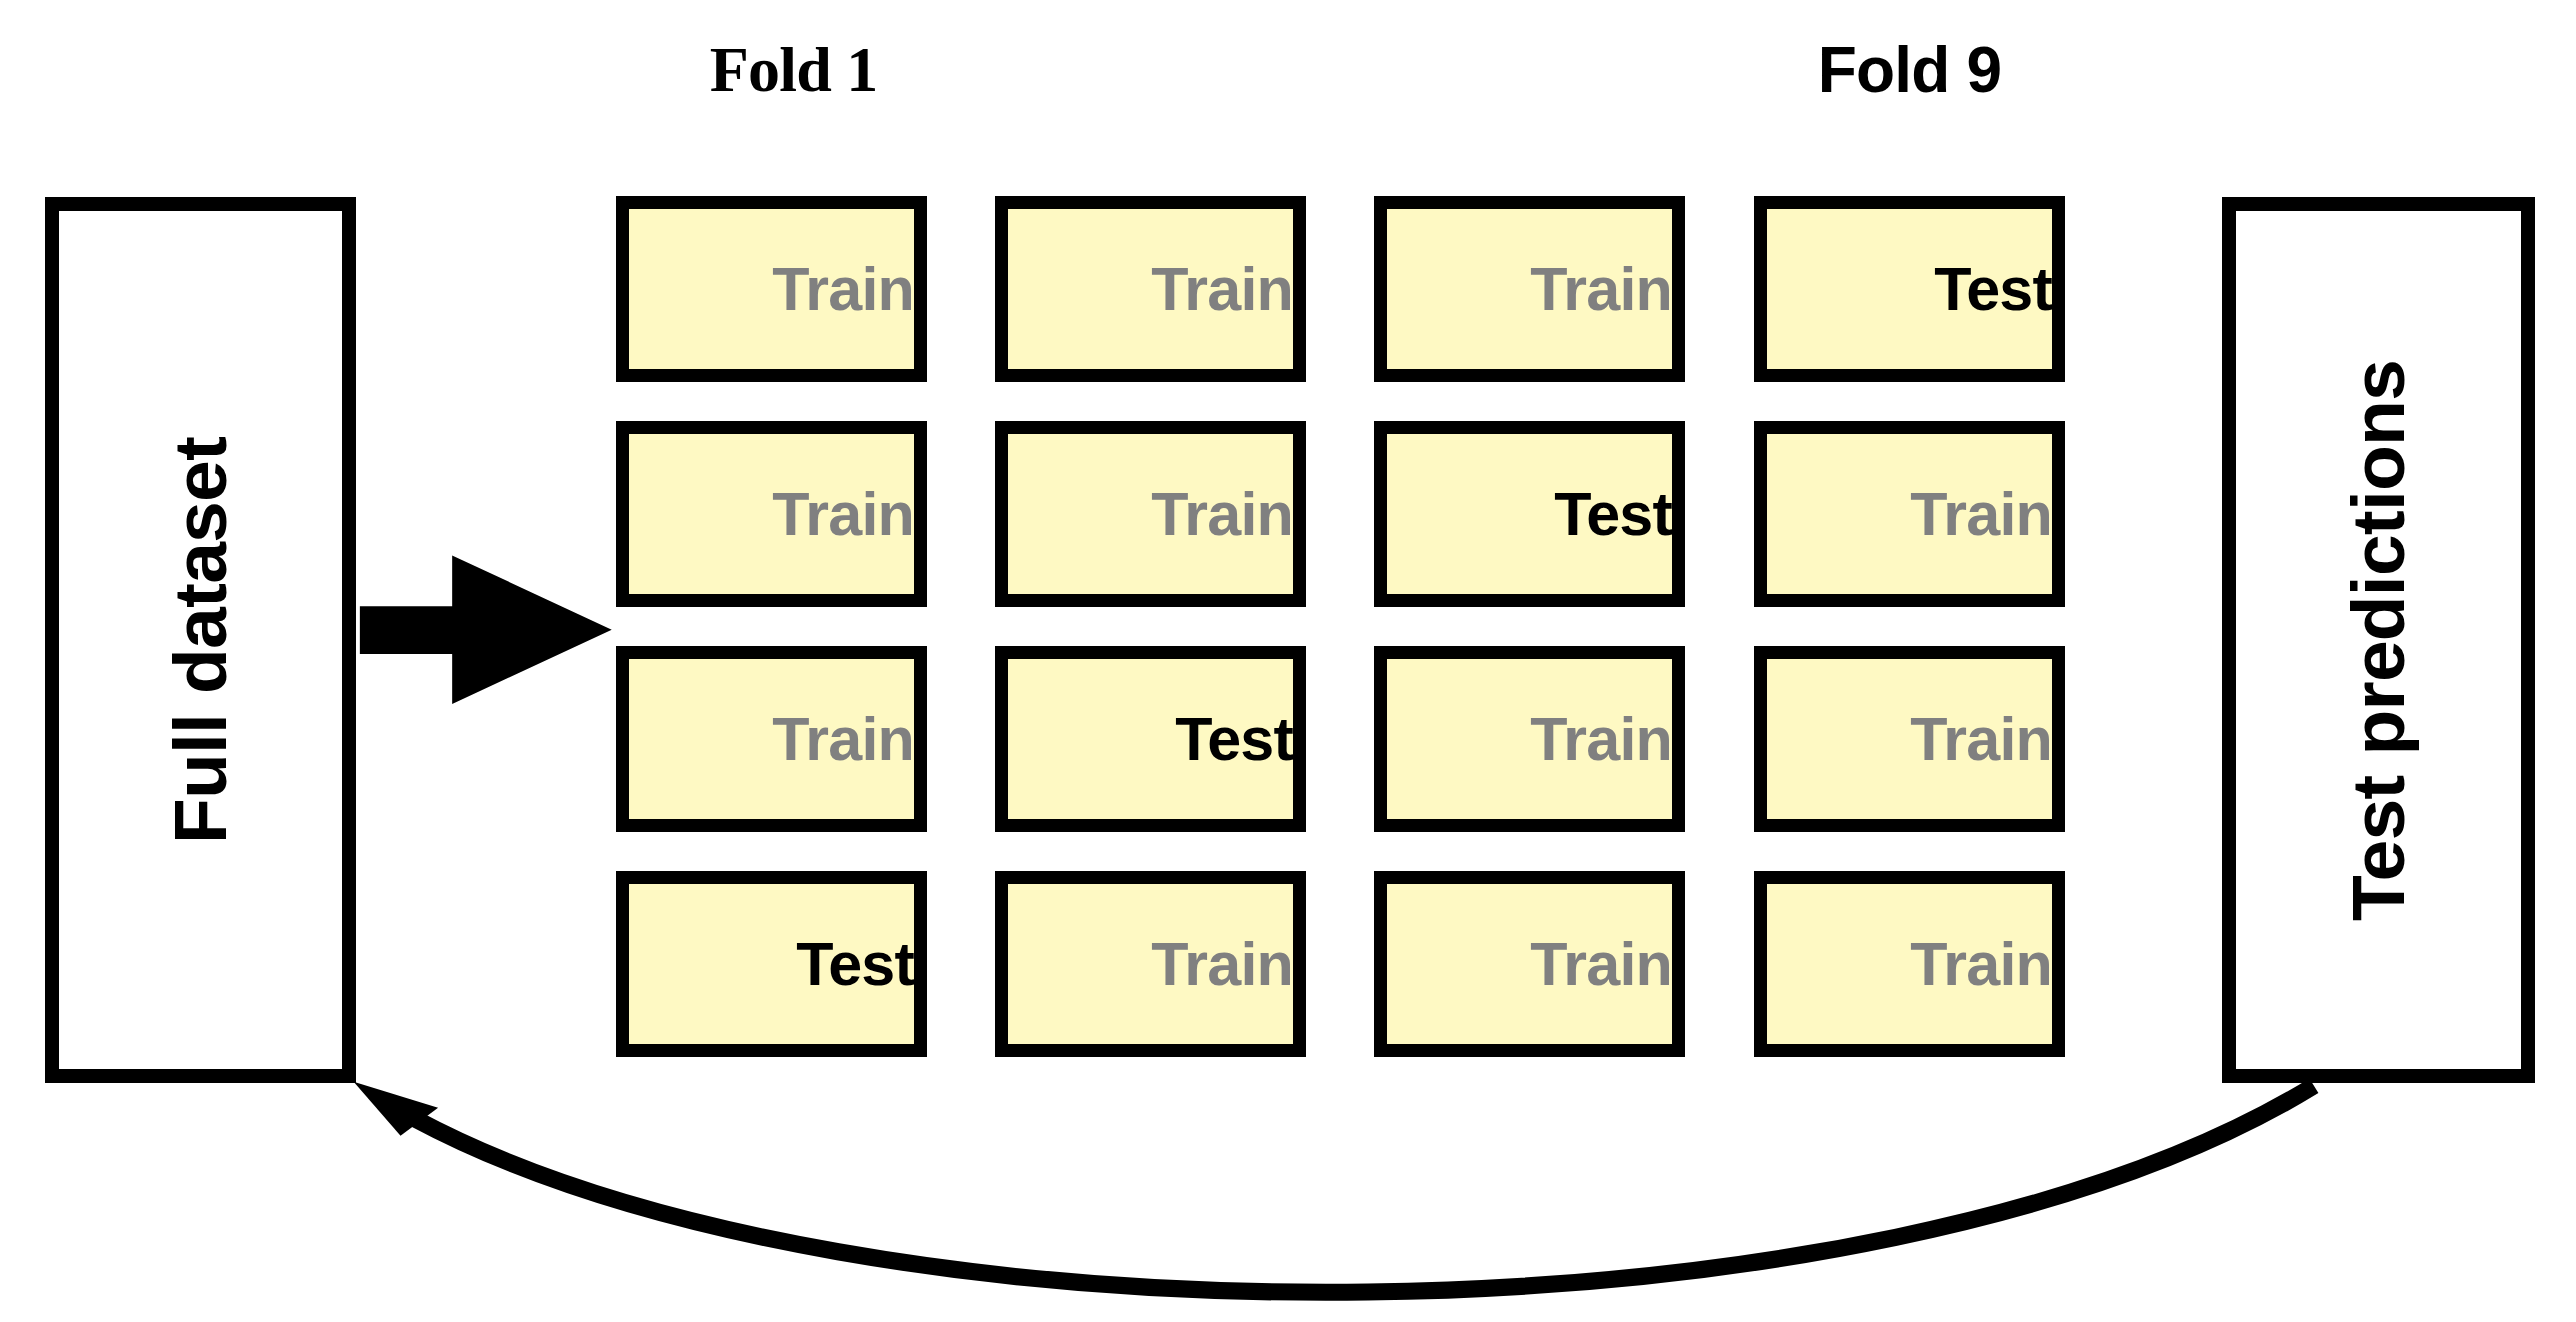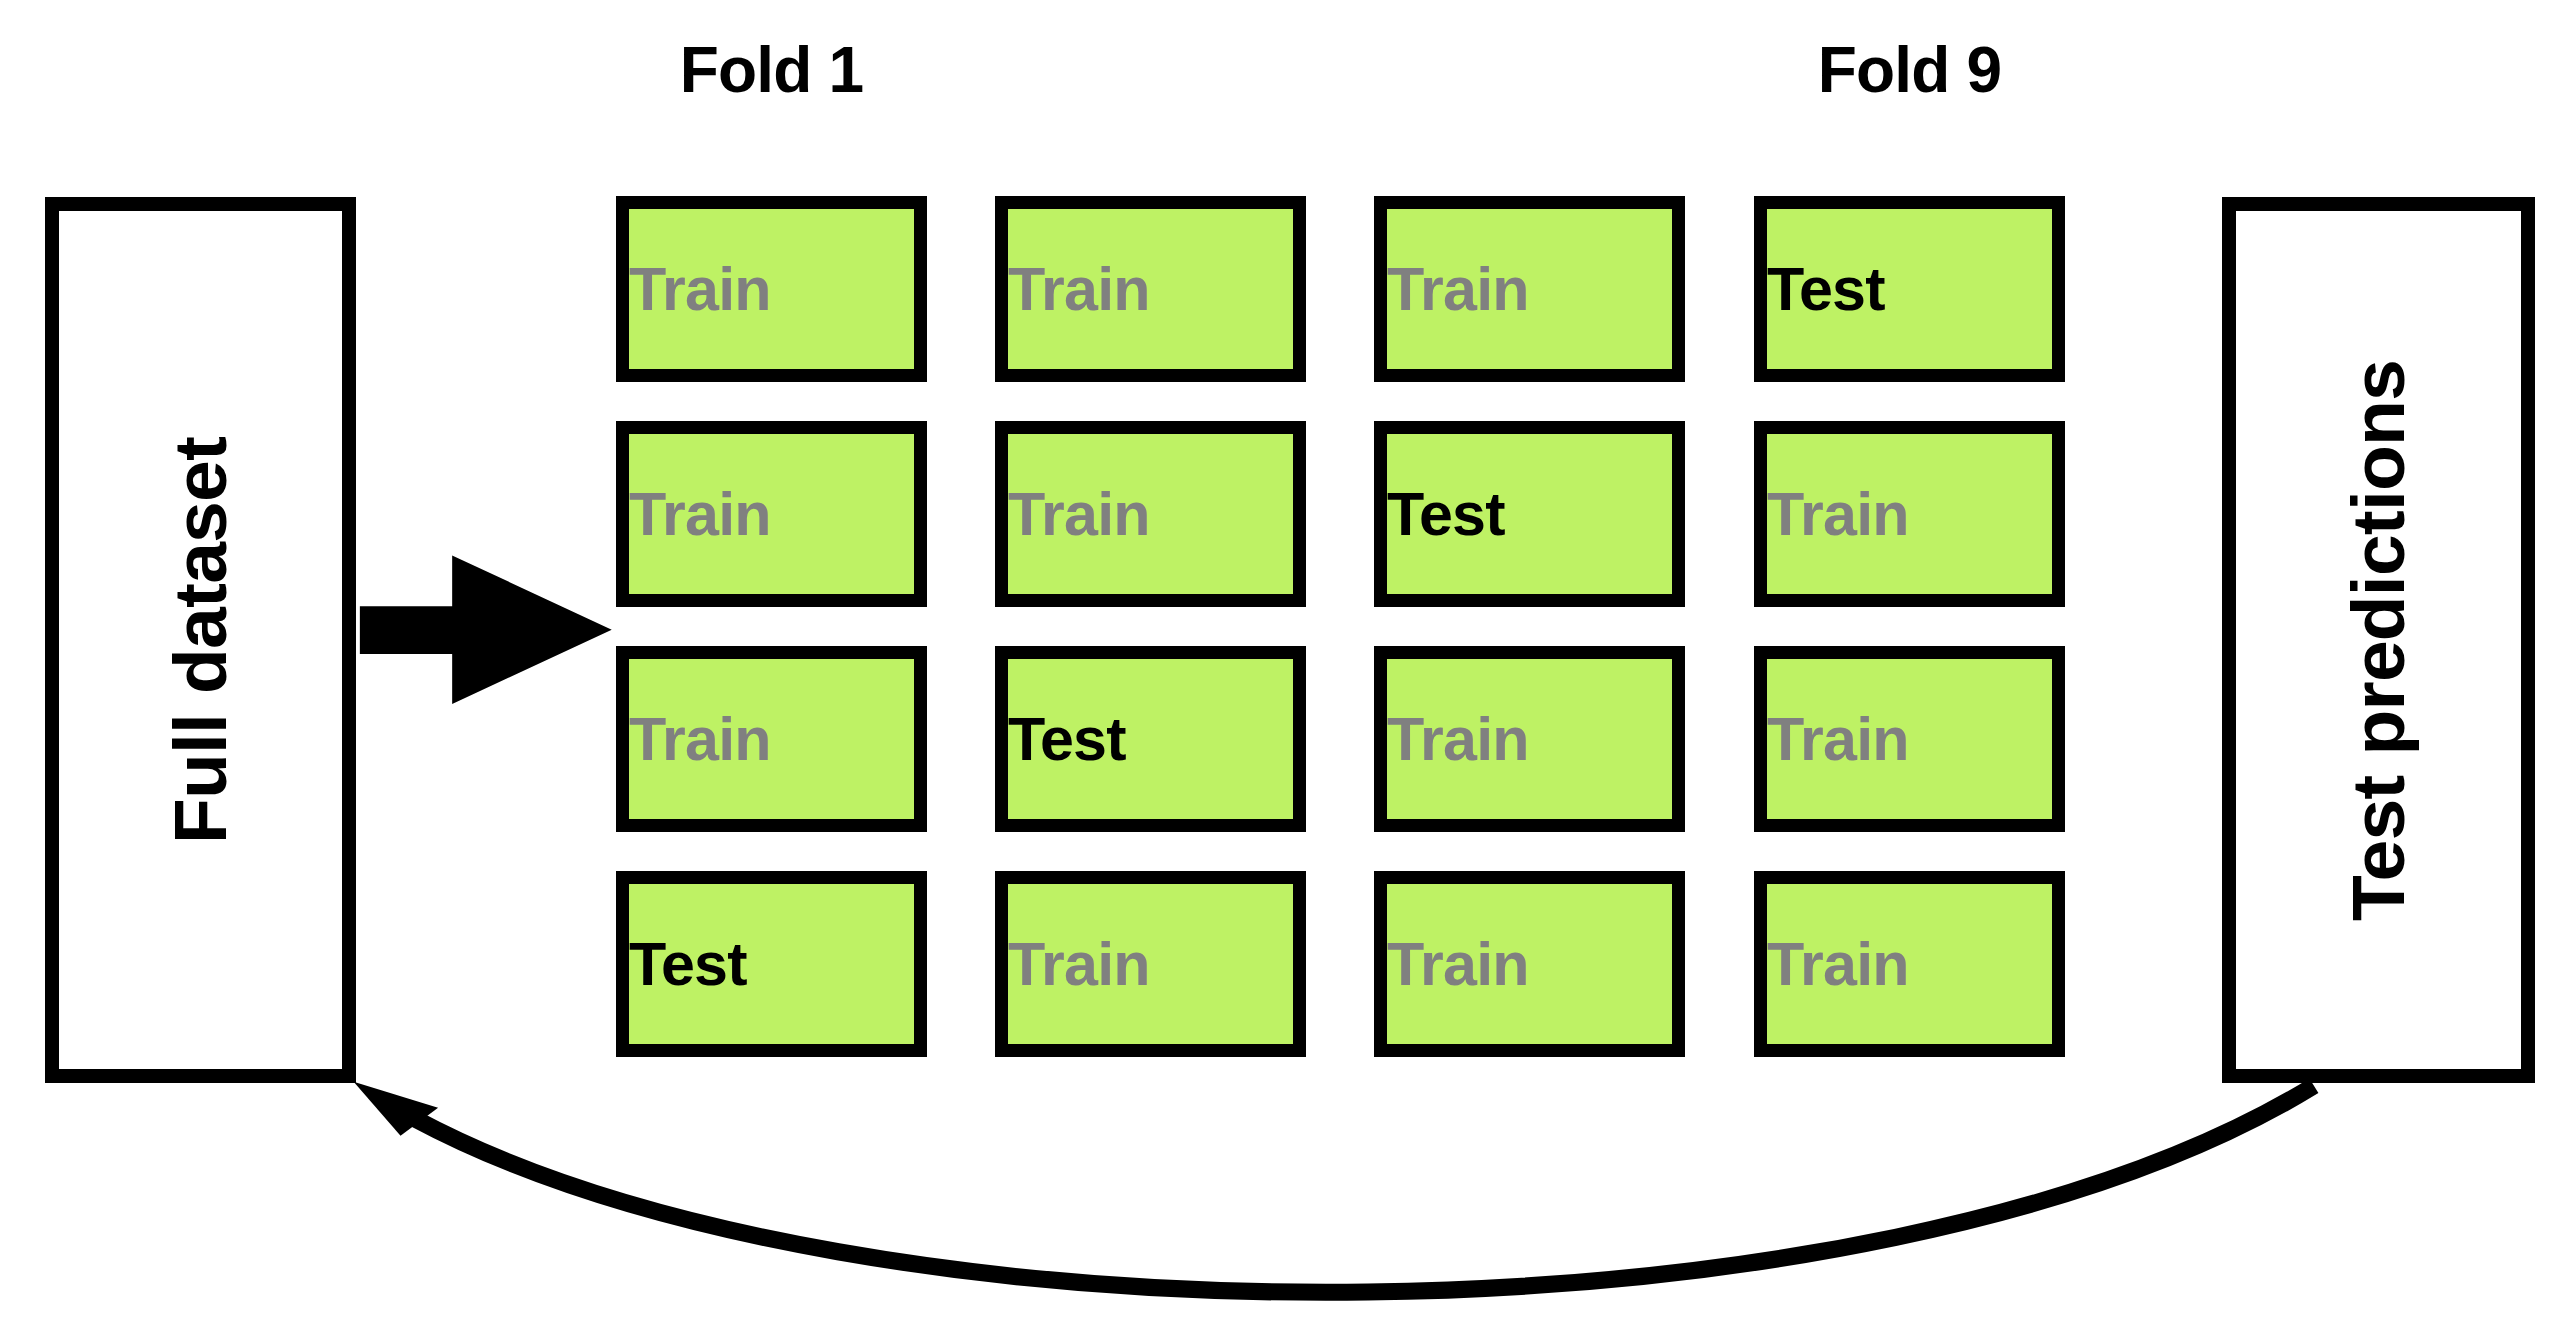--- a/index.html
+++ b/index.html
@@ -64,24 +64,24 @@
     letter-spacing: -0.8px;
   }
 
   
   .cell {
     position: absolute;
     box-sizing: border-box;
     width: 311px;
     height: 186px;
     border: 13.3px solid #000000;
-    background: #bef264;
+    background: #fef9c3;
     display: flex;
     align-items: center;
-    justify-content: flex-start;
+    justify-content: flex-end;
   }
   .cell .cell-label {
     font-weight: bold;
     font-size: 61px;
     line-height: 1;
     letter-spacing: -0.8px;
   }
   .cell.train .cell-label { color: #808080; }
   .cell.test  .cell-label { color: #000000; }
 
@@ -93,21 +93,21 @@
     width: 2576px;
     height: 1322px;
     pointer-events: none;
   }
 </style>
 </head>
 <body>
 
 <div id="canvas">
 
-  <div class="fold-header" style="left:616px;">
+  <div class="fold-header" style="left:638px;font-family:Liberation Serif, serif;">
     <span>Fold 1</span>
   </div>
   <div class="fold-header" style="left:1754px;">
     <span>Fold 9</span>
   </div>
 
   <div class="side-panel" id="full-dataset-panel">
     <span class="vlabel">Full dataset</span>
   </div>
 

